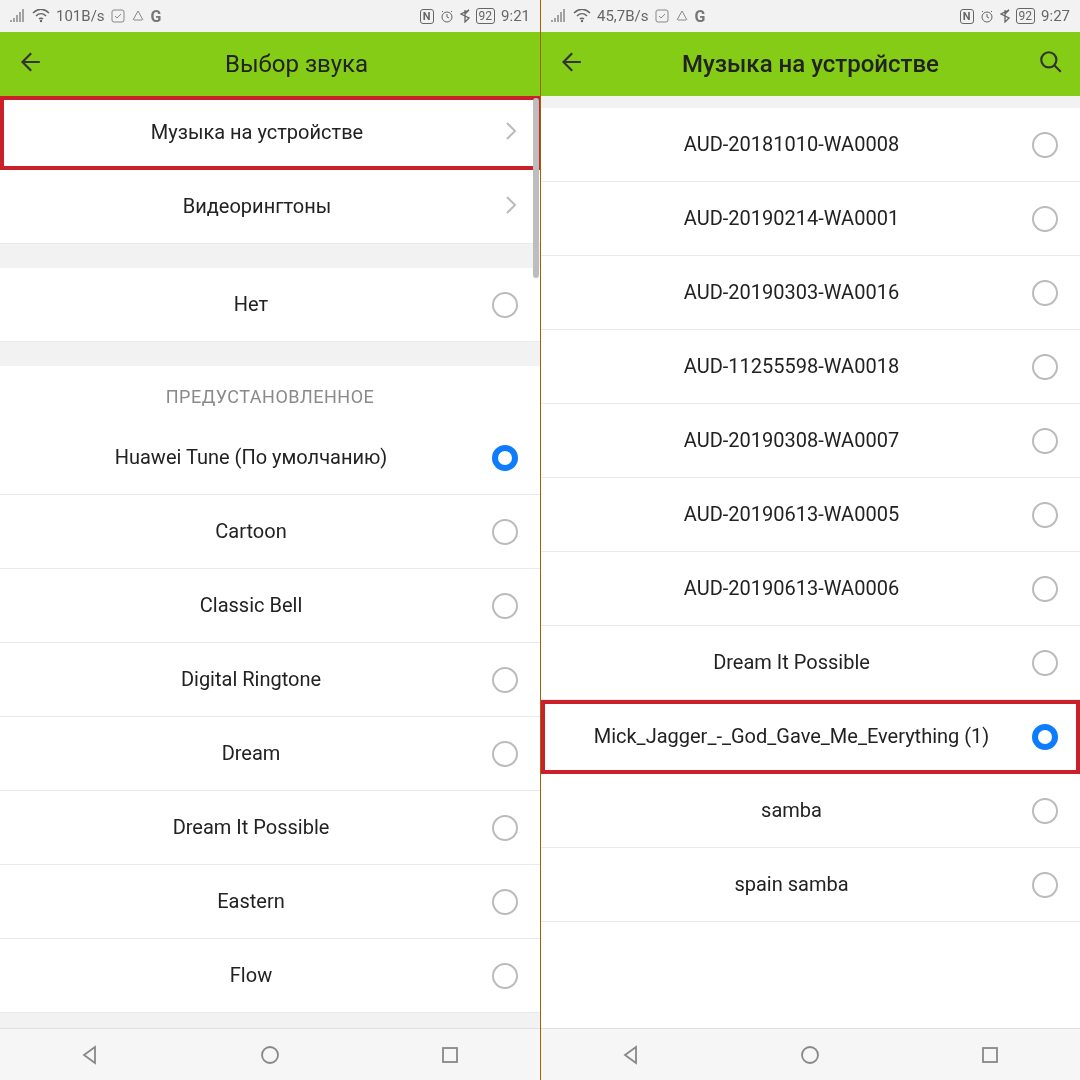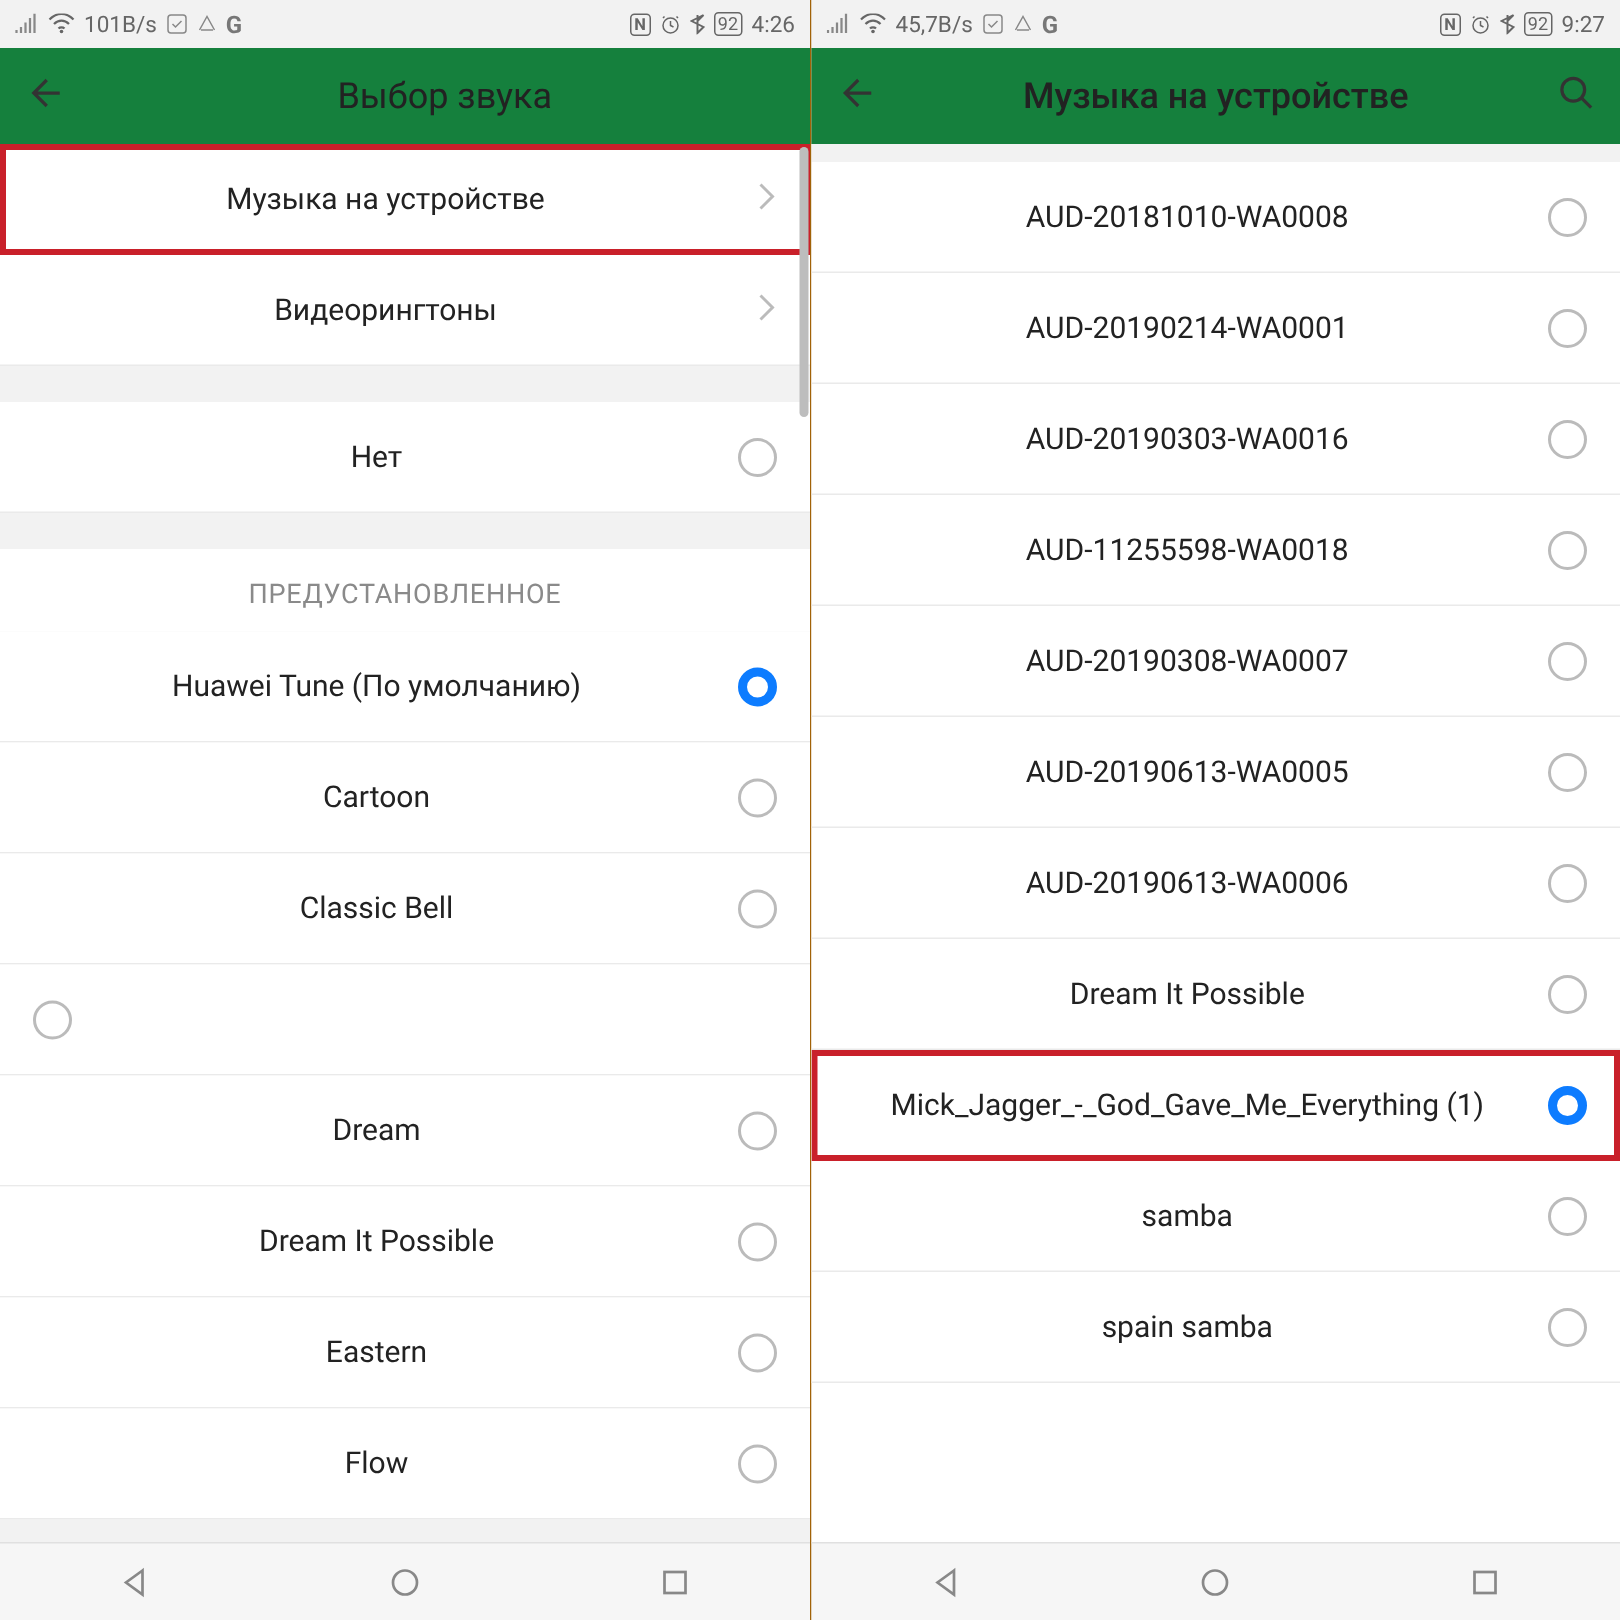--- a/index.html
+++ b/index.html
@@ -6,21 +6,21 @@
   body { width:1080px; height:1080px; background:#fff; }
   .wrap { display:flex; width:1080px; height:1080px; }
   .phone { width:540px; height:1080px; display:flex; flex-direction:column; background:#f2f2f2; position:relative;text-align:center; }
   .phone + .phone { border-left:1px solid #a16207; }
 
   .statusbar { height:32px; background:#f2f2f2; display:flex; align-items:center; justify-content:space-between; padding:0 10px; font-size:15px; color:#666; }
   .sb-left, .sb-right { display:flex; align-items:center; gap:6px; }
   .sb-ico { display:inline-flex; align-items:center; justify-content:center; }
   .batt { border:1px solid #666; border-radius:3px; padding:0 2px; font-size:12px; line-height:14px; }
 
-  .header { height:64px; background:#15803d; display:flex; align-items:center; padding:0 16px; gap:27px; }
+  .header { height:64px; background:#84cc16; display:flex; align-items:center; padding:0 16px; gap:27px; }
   .header .title { font-size:24px; color:#222; font-weight:400; flex:1; }
   .back svg, .search svg { width:26px; height:26px; stroke:#333; fill:none; stroke-width:2; }
 
   .content { flex:1; overflow:hidden; background:#f2f2f2; position:relative; }
   .scroll-ind { position:absolute; right:1px; top:2px; width:6px; height:180px; background:#bdbdbd; border-radius:3px; }
 
   .row { background:#fff; display:flex; align-items:center; padding:0 22px; min-height:74px; border-bottom:1px solid #eaeaea; }
   .row .label { flex:1; font-size:20px; color:#222; line-height:1.25; padding-right:12px; }
   .chev { color:#bbb; }
   .chev svg { width:14px; height:20px; stroke:#bbb; fill:none; stroke-width:2; }
@@ -77,21 +77,21 @@
               <circle cx="7" cy="8" r="5" stroke="#666" fill="none"></circle>
               <path d="M7 5v3l2 1M3 2l-1 1M11 2l1 1" stroke="#666" fill="none"></path>
             </svg>
           </span>
         <span class="sb-ico">
             <svg width="10" height="14">
               <path d="M5 1v12l4-4-8-4 8-4-4 4" stroke="#666" fill="none" stroke-width="1.3"></path>
             </svg>
           </span>
         <span class="batt">92</span>
-        <span>4:26</span>
+        <span>9:21</span>
       </div>
     </div>
 
     <div class="header">
       <span class="back"><svg viewBox="0 0 24 24">
             <path d="M14 4l-8 8 8 8M6 12h16"></path>
           </svg></span>
       <span class="title">Выбор звука</span>
     </div>
 
@@ -128,20 +128,21 @@
           </div>
           <div class="row">
             <span class="label">Cartoon</span>
             <span class="radio"></span>
           </div>
           <div class="row">
             <span class="label">Classic Bell</span>
             <span class="radio"></span>
           </div>
           <div class="row">
+            <span class="label">Digital Ringtone</span>
             <span class="radio"></span>
           </div>
           <div class="row">
             <span class="label">Dream</span>
             <span class="radio"></span>
           </div>
           <div class="row">
             <span class="label">Dream It Possible</span>
             <span class="radio"></span>
           </div>

